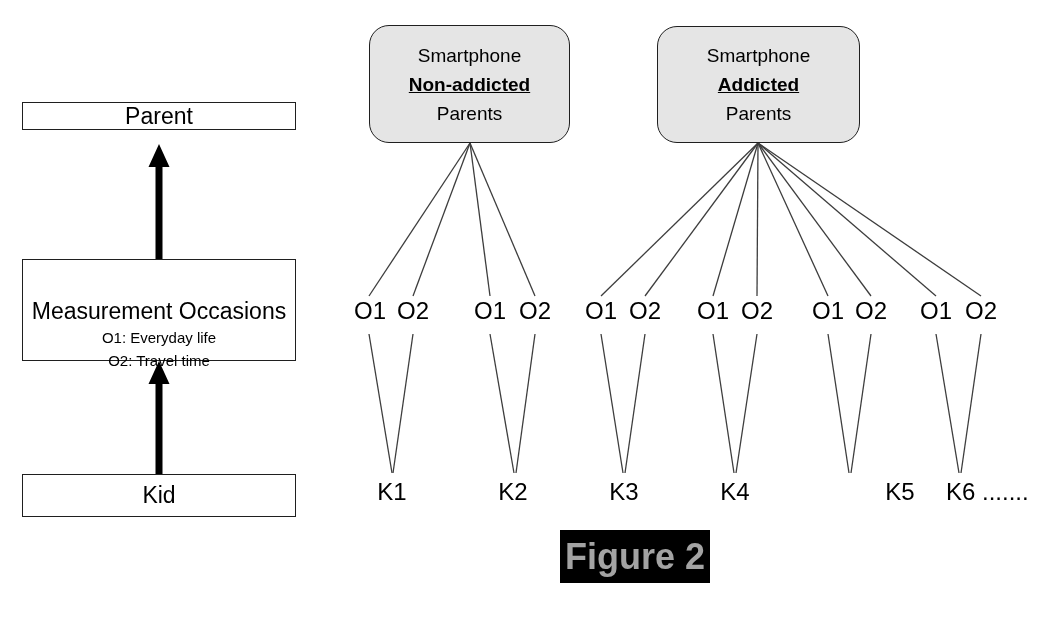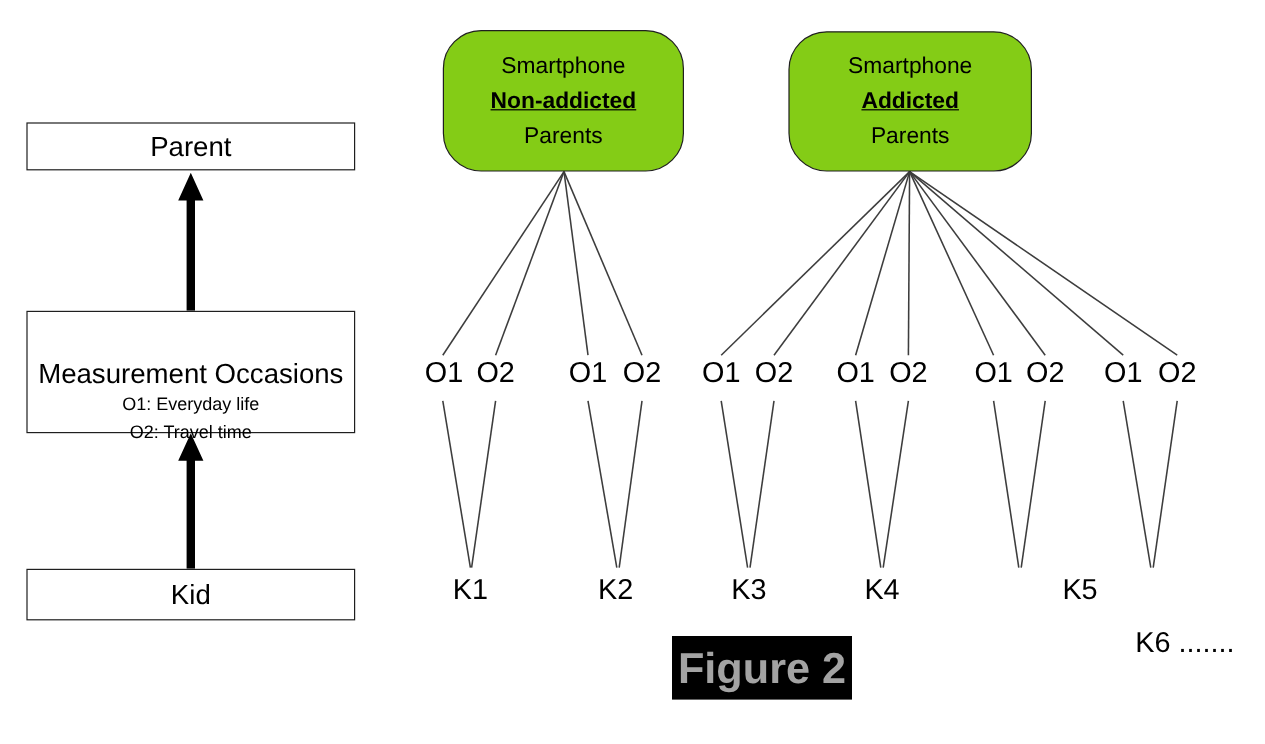--- a/index.html
+++ b/index.html
@@ -15,34 +15,34 @@
   }
   .rect-box .big{font-size:23px;}
   .meas-box{
     position:absolute;border:1.5px solid #1f1f1f;background:#fff;
     display:flex;flex-direction:column;align-items:center;justify-content:center;
     text-align:center;box-sizing:border-box;
   }
   .meas-title{font-size:23px;line-height:30px;margin-top:48px;}
   .meas-sub{font-size:15px;line-height:23px;}
   .round-box{
-    position:absolute;border:1.5px solid #1f1f1f;border-radius:32px;background:#84cc16;
+    position:absolute;border:1.5px solid #1f1f1f;border-radius:20px;background:#e5e5e5;
     display:flex;flex-direction:column;align-items:center;justify-content:center;
     text-align:center;box-sizing:border-box;font-size:19px;line-height:29px;
   }
   .round-box .bold{font-weight:bold;text-decoration:underline;}
   .o-label{
     position:absolute;top:297px;transform:translateX(-50%);
     font-size:24px;white-space:nowrap;
   }
   .k-label{
     position:absolute;top:478px;transform:translateX(-50%);
     font-size:24px;white-space:nowrap;
   }
-  .k-label.last{transform:none;margin-top:44px;}
+  .k-label.last{transform:none;}
   .figure-tag{
     position:absolute;left:560px;top:530px;width:150px;height:53px;
     background:#000;color:#a3a3a3;display:flex;align-items:center;justify-content:center;
     font-size:36px;font-weight:bold;
   }
 </style>
 </head>
 <body>
 
 <div class="canvas">
@@ -84,21 +84,21 @@
       <line x1="936" y1="334" x2="959" y2="473"></line>
       <line x1="981" y1="334" x2="961" y2="473"></line>
     </g>
     <g fill="#000">
 
       <path d="M159,144 L148.5,167 L155.5,167 L155.5,259 L162.5,259 L162.5,167 L169.5,167 Z"></path>
       <path d="M159,361 L148.5,384 L155.5,384 L155.5,474 L162.5,474 L162.5,384 L169.5,384 Z"></path>
     </g>
   </svg>
 
-  <div class="rect-box" style="left:22px;top:102px;width:274px;height:40px;">
+  <div class="rect-box" style="left:22px;top:102px;width:274px;height:28px;">
     <span class="big">Parent</span>
   </div>
 
   <div class="meas-box" style="left:22px;top:259px;width:274px;height:102px;">
     <div class="meas-title">Measurement Occasions</div>
     <div class="meas-sub">O1: Everyday life</div>
     <div class="meas-sub">O2: Travel time</div>
   </div>
 
   <div class="rect-box" style="left:22px;top:474px;width:274px;height:43px;">

